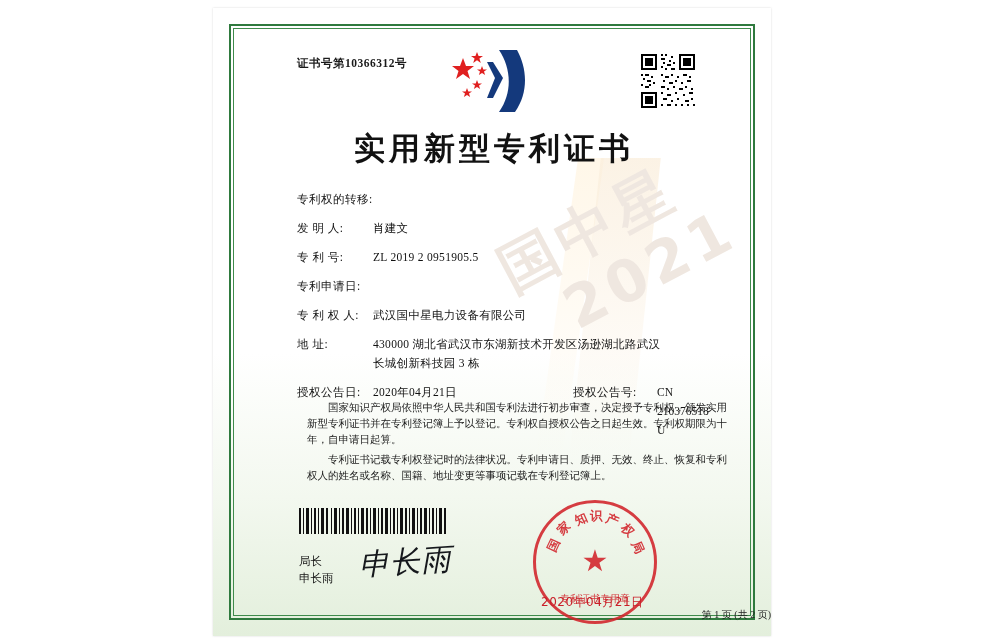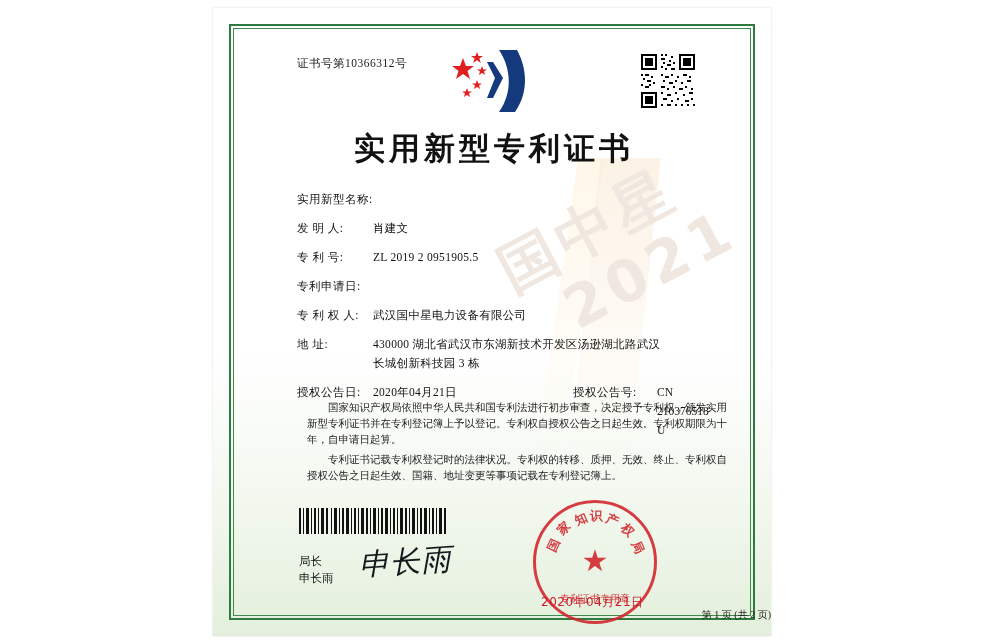--- a/index.html
+++ b/index.html
@@ -84,20 +84,21 @@
 
   
   #cert-number {
     position: absolute;
     left: 84px;
     top: 48px;
     font-size: 11.5px;
     color: #1a1a1a;
     letter-spacing: 0.5px;
     z-index: 4;
+    font-weight: bold;
   }
   
   #emblem {
     position: absolute;
     left: 228px;
     top: 38px;
     width: 110px;
     height: 72px;
     z-index: 4;
   }
@@ -376,21 +377,21 @@
             <rect x="54" y="52" width="2" height="2"></rect>
         </g>
       </svg>
     </div>
 
     <div id="cert-title">实用新型专利证书</div>
 
     <div id="fields">
 
       <div class="field-row">
-        <div class="field-label">实用新型名称:</div>
+        <div class="field-label">专利权的转移:</div>
       </div>
 
       <div class="field-row">
         <div class="field-label">发 明 人:</div>
         <div class="field-value">肖建文</div>
       </div>
 
       <div class="field-row">
         <div class="field-label">专 利 号:</div>
         <div class="field-value">ZL 2019 2 0951905.5</div>
@@ -417,21 +418,21 @@
         <div class="field-label">授权公告日:</div>
         <div class="field-value">2020年04月21日</div>
         <div class="field-label2">授权公告号:</div>
         <div class="field-value2">CN 210376518 U</div>
       </div>
 
     </div>
 
     <div id="paragraphs">
       <p>国家知识产权局依照中华人民共和国专利法进行初步审查，决定授予专利权，颁发实用新型专利证书并在专利登记簿上予以登记。专利权自授权公告之日起生效。专利权期限为十年，自申请日起算。</p>
-      <p>专利证书记载专利权登记时的法律状况。专利权的转移、质押、无效、终止、专利权自授权公告之日起生效、国籍、地址变更等事项记载在专利登记簿上。</p>
+      <p>专利证书记载专利权登记时的法律状况。专利申请日、质押、无效、终止、恢复和专利权人的姓名或名称、国籍、地址变更等事项记载在专利登记簿上。</p>
     </div>
 
     <div id="barcode">
       <svg width="150" height="26" viewBox="0 0 150 26" xmlns="http://www.w3.org/2000/svg" shape-rendering="crispEdges">
         <g fill="#111111">
           <rect x="0" y="0" width="2" height="26"></rect>
             <rect x="4" y="0" width="1" height="26"></rect>
           <rect x="7" y="0" width="3" height="26"></rect>
             <rect x="12" y="0" width="1" height="26"></rect>
           <rect x="15" y="0" width="2" height="26"></rect>

